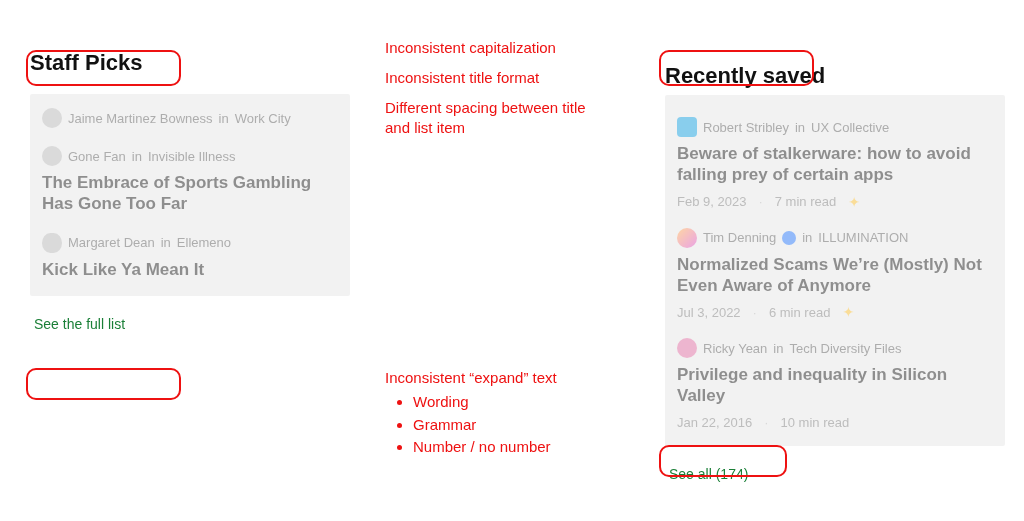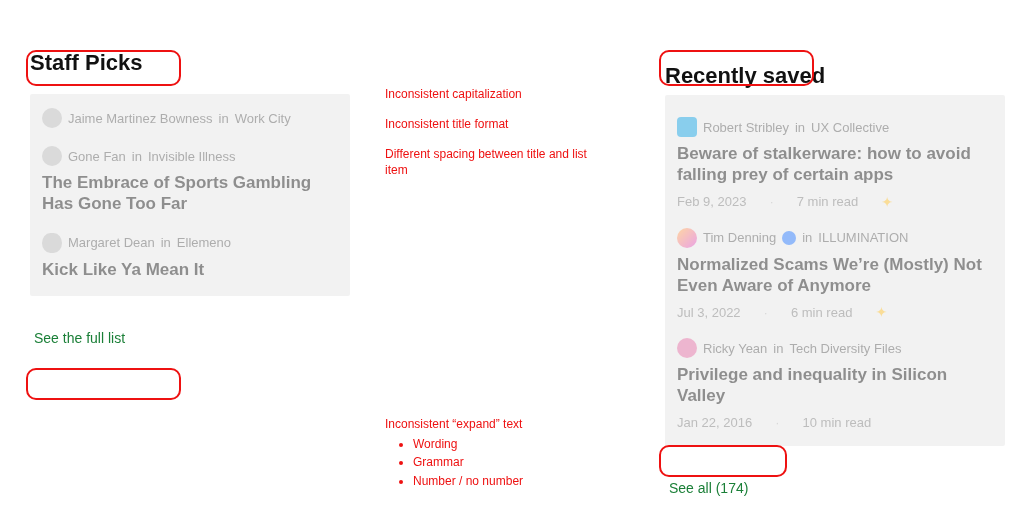--- a/index.html
+++ b/index.html
@@ -67,49 +67,48 @@
     font-weight: 800;
     color: #333;
     line-height: 1.25;
   }
   .meta {
     margin-top: 8px;
     font-size: 13px;
     color: #888;
     display: flex;
     align-items: center;
-    gap: 23px;
+    gap: 12px;
     text-align: center;
   }
   .dot { color: #bbb; }
   .star { color: #f6c244; font-size: 14px; }
 
   .expand-link {
     display: inline-block;
-    margin-top: 32px;
+    margin-top: 18px;
     font-size: 14px;
     color: #1a7f37;
     font-weight: 500;
     cursor: pointer;
     padding: 2px 4px;
   }
 
   .red-box {
     position: absolute;
     border: 2px solid #e11;
     border-radius: 10px;
     pointer-events: none;
   }
 
   .annot {
     position: absolute;
     color: #e11;
-    font-size: 12px;
+    font-size: 15px;
     line-height: 1.35;
-    margin-top: 48px;
   }
   .annot ul { margin: 4px 0 0 28px; }
   .annot li { margin: 2px 0; }
 </style>
 </head>
 <body>
 
 <div class="col col-left">
   <div class="section-title">Staff Picks</div>
 

